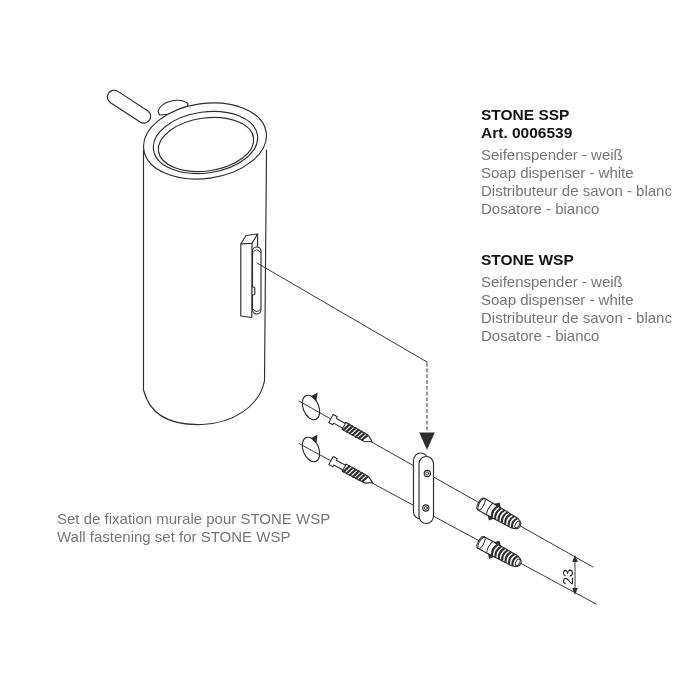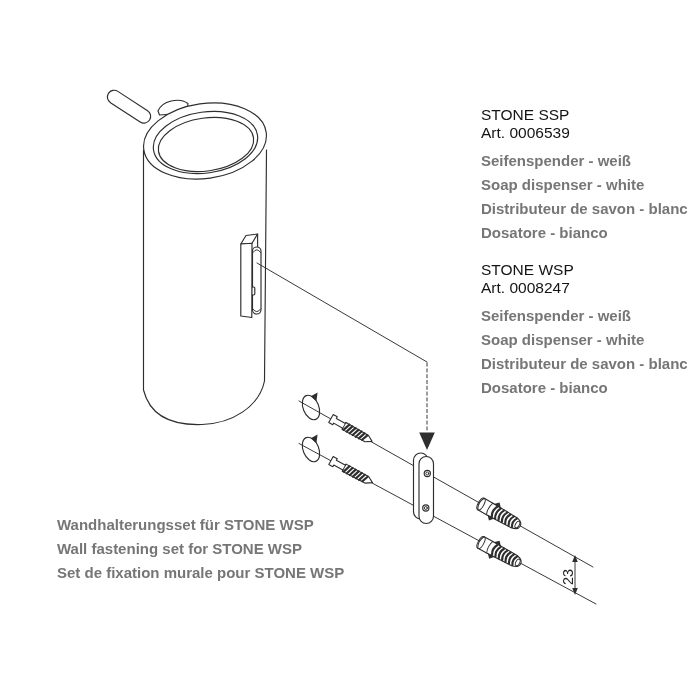--- a/index.html
+++ b/index.html
@@ -6,22 +6,22 @@
     --line:#2e2e2e;
     --tp:#141414;
     --ts:#767676;
     --bg:#ffffff;
   }
   html,body{margin:0;padding:0;background:var(--bg);}
   .page{position:relative;width:700px;height:700px;background:var(--bg);overflow:hidden;
         font-family:"Liberation Sans",sans-serif;}
   .drawing{position:absolute;left:0;top:0;}
   .tblock{position:absolute;}
-  .tname,.tart{font-size:15.5px;font-weight:400;color:var(--tp);line-height:18px;white-space:nowrap;}
-  .tdesc{font-size:15px;font-weight:700;color:var(--ts);line-height:18px;white-space:nowrap;margin-top:6px;}
+  .tname,.tart{font-size:15.5px;font-weight:700;color:var(--tp);line-height:18px;white-space:nowrap;}
+  .tdesc{font-size:15px;font-weight:400;color:var(--ts);line-height:18px;white-space:nowrap;}
   .gap{height:4px;}
 
   
   .ln{stroke:var(--line);stroke-width:1.15;fill:none;stroke-linecap:round;stroke-linejoin:round;}
   .thin{stroke-width:0.95;}
   .dashed{stroke-dasharray:3.2 2.6;}
   .fill-ln{stroke:var(--line);stroke-width:1.15;fill:#fff;stroke-linejoin:round;}
   .fill-shape{stroke:var(--line);stroke-width:1.1;fill:#fff;stroke-linejoin:round;}
   .dark{fill:var(--line);stroke:none;}
   .thick path{stroke:var(--line);stroke-width:2.2;fill:none;stroke-linecap:round;}
@@ -131,30 +131,28 @@
   <div class="tblock" style="left:481px;top:106px">
     <div class="tname">STONE SSP</div>
     <div class="tart">Art. 0006539</div>
     <div class="gap"></div>
     <div class="tdesc">Seifenspender - weiß</div>
     <div class="tdesc">Soap dispenser - white</div>
     <div class="tdesc">Distributeur de savon - blanc</div>
     <div class="tdesc">Dosatore - bianco</div>
   </div>
 
-  <div class="tblock" style="left:481px;top:261px">
+  <div class="tblock" style="left:481px;top:251px">
     <div class="tname">STONE WSP</div>
-    <div class="tart">Art. 0008247</div>
     <div class="gap"></div>
     <div class="tdesc">Seifenspender - weiß</div>
     <div class="tdesc">Soap dispenser - white</div>
     <div class="tdesc">Distributeur de savon - blanc</div>
     <div class="tdesc">Dosatore - bianco</div>
   </div>
 
   <div class="tblock" style="left:57px;top:506px">
     <div class="gap"></div>
-    <div class="tdesc">Wandhalterungsset für STONE WSP</div>
+    <div class="tdesc">Set de fixation murale pour STONE WSP</div>
     <div class="tdesc">Wall fastening set for STONE WSP</div>
-    <div class="tdesc">Set de fixation murale pour STONE WSP</div>
   </div>
 
 </div>
 
 </body></html>

